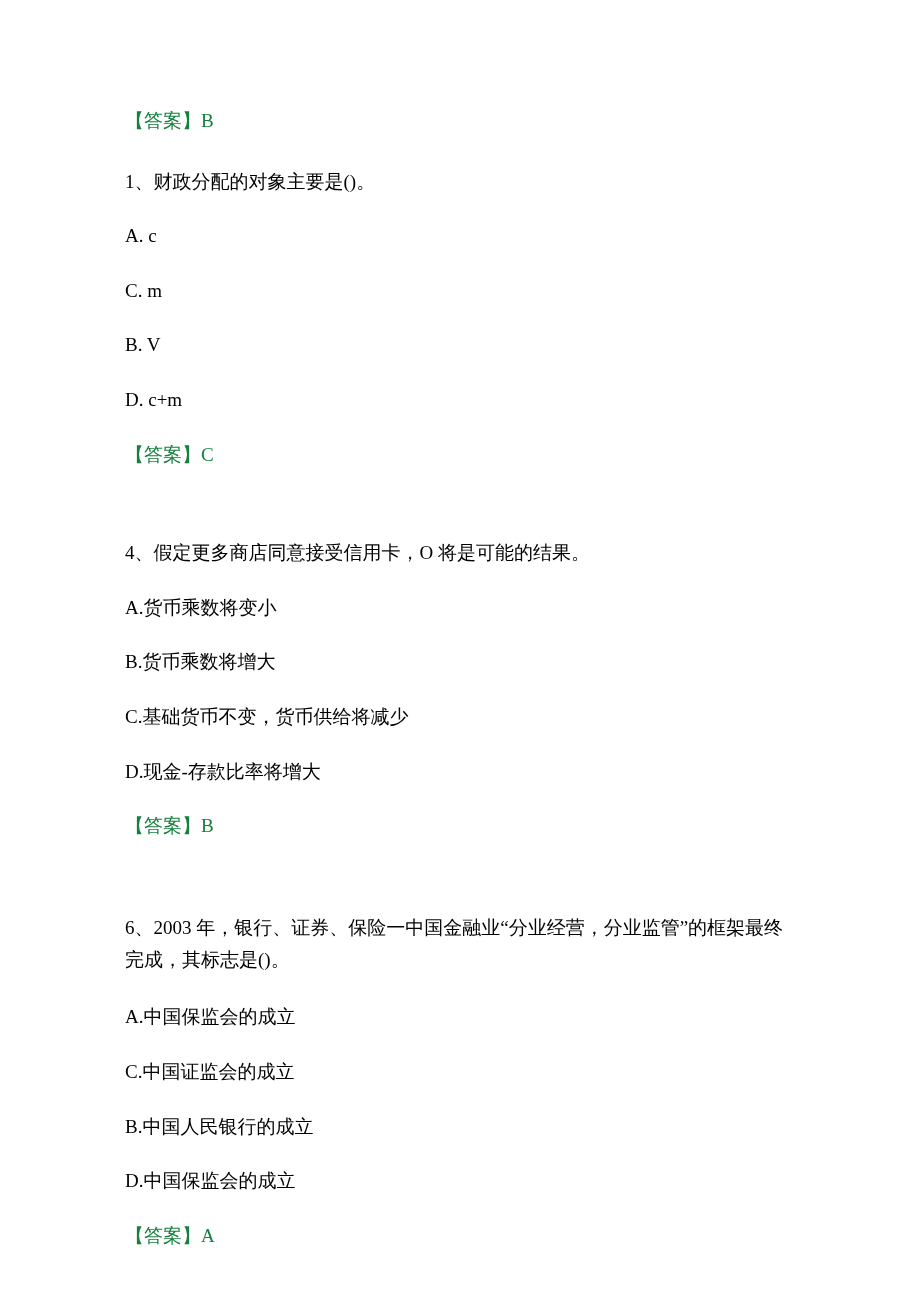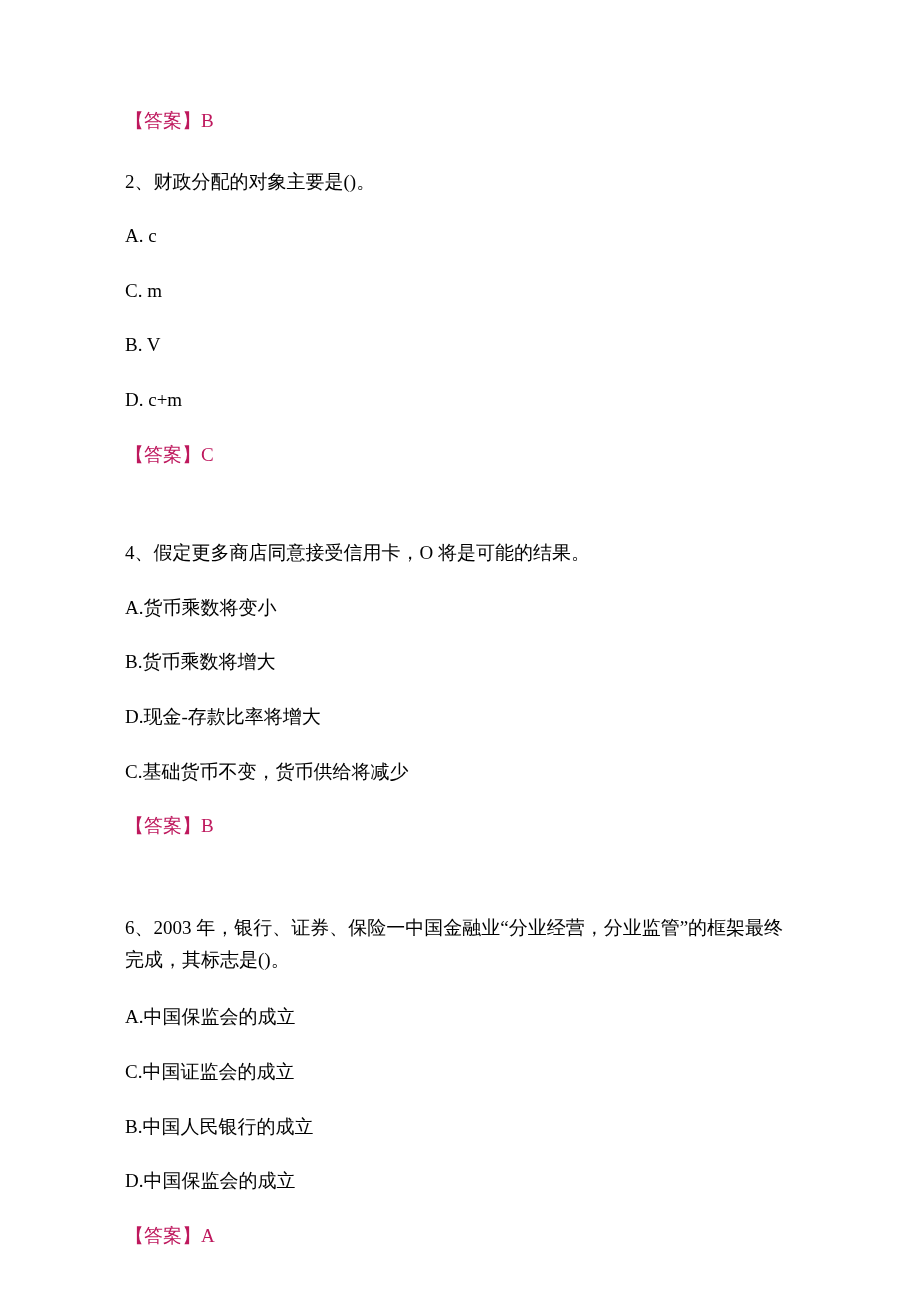--- a/index.html
+++ b/index.html
@@ -12,21 +12,21 @@
     width: 920px;
     height: 1301px;
     position: relative;
     box-sizing: border-box;
     padding: 108px 125px 0 125px;
     font-size: 19px;
     line-height: 1.4;
     color: #000;
   }
   .answer {
-    color: #be185d;
+    color: #15803d;
     margin-bottom: 34px;
   }
   .question {
     margin-bottom: 28px;
   }
   .option {
     margin-bottom: 28px;
     font-family: Liberation Serif, serif;
   }
   .gap {
@@ -36,34 +36,34 @@
     line-height: 1.7;
   }
 </style>
 </head>
 <body>
 
 <div class="page">
 
   <div class="answer">【答案】B</div>
 
-  <div class="question">2、财政分配的对象主要是()。</div>
+  <div class="question">1、财政分配的对象主要是()。</div>
   <div class="option">A.  c</div>
   <div class="option">C.  m</div>
   <div class="option">B.  V</div>
   <div class="option">D.  c+m</div>
   <div class="answer">【答案】C</div>
 
   <div class="gap"></div>
 
   <div class="question">4、假定更多商店同意接受信用卡，O 将是可能的结果。</div>
   <div class="option">A.货币乘数将变小</div>
   <div class="option">B.货币乘数将增大</div>
+  <div class="option">C.基础货币不变，货币供给将减少</div>
   <div class="option">D.现金-存款比率将增大</div>
-  <div class="option">C.基础货币不变，货币供给将减少</div>
   <div class="answer">【答案】B</div>
 
   <div class="gap"></div>
 
   <div class="question q6">6、2003 年，银行、证券、保险一中国金融业“分业经营，分业监管”的框架最终完成，其标志是()。</div>
   <div class="option">A.中国保监会的成立</div>
   <div class="option">C.中国证监会的成立</div>
   <div class="option">B.中国人民银行的成立</div>
   <div class="option">D.中国保监会的成立</div>
   <div class="answer">【答案】A</div>

